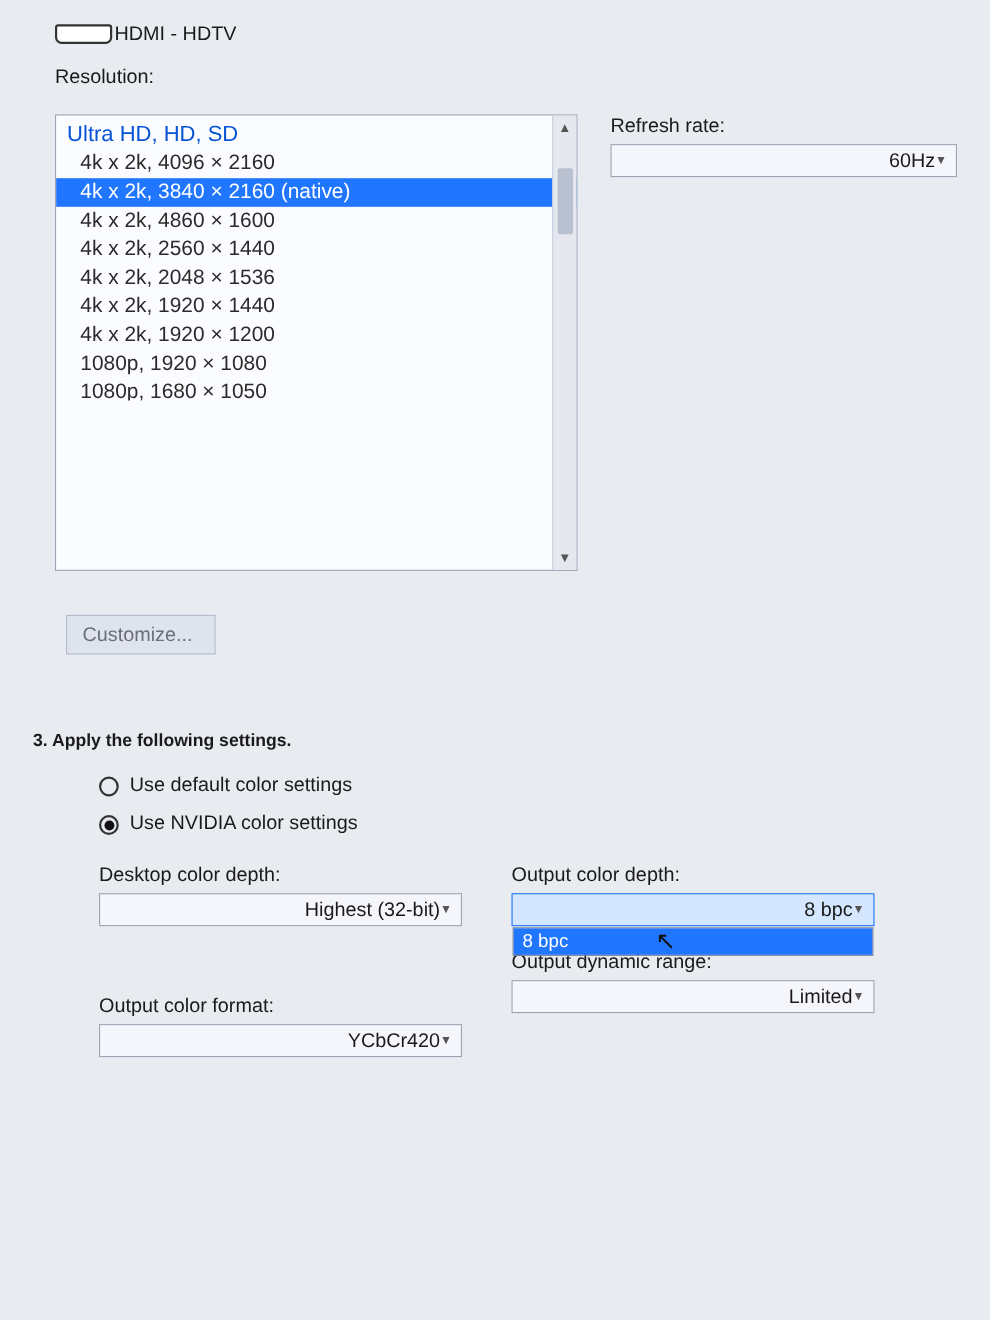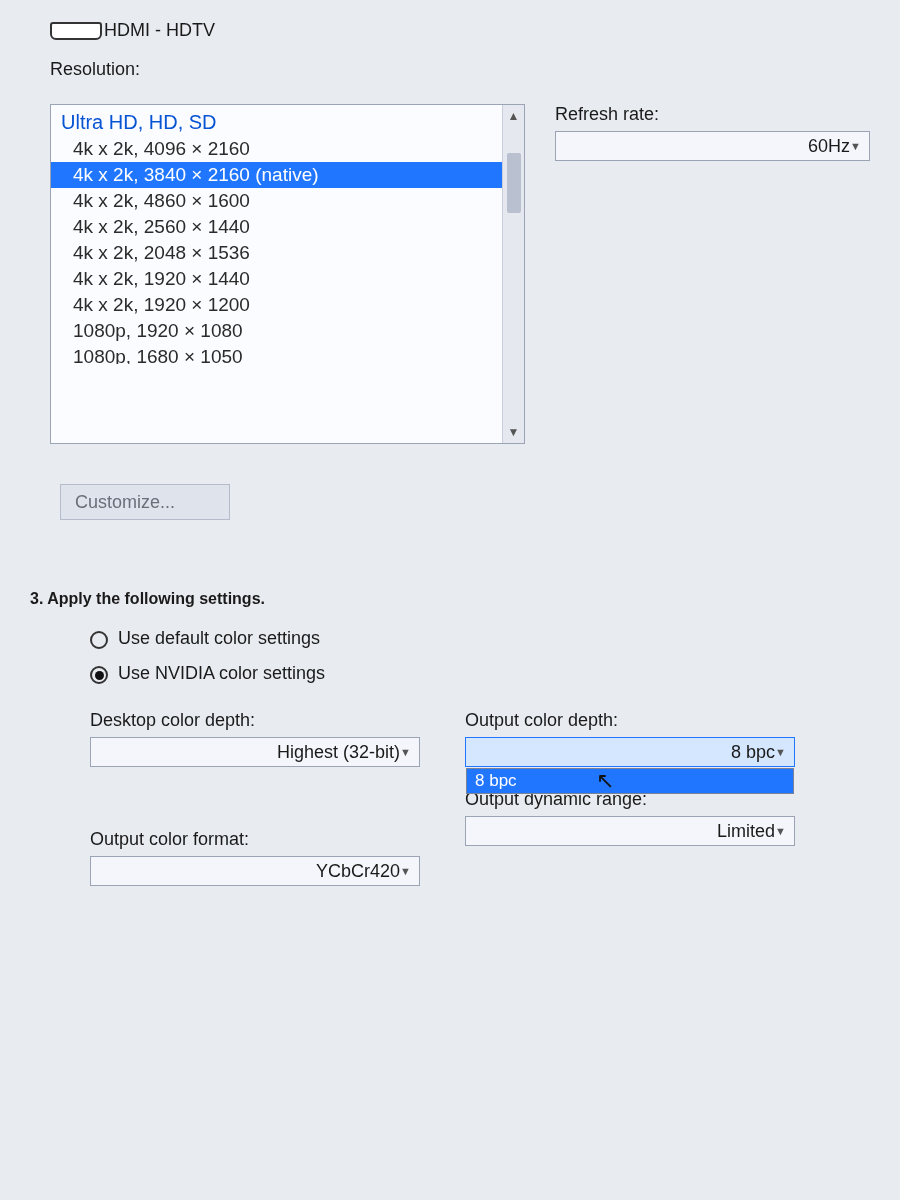--- a/index.html
+++ b/index.html
@@ -30,21 +30,21 @@
     }
     .label-row { margin-left: 20px; margin-bottom: 24px; }
     .columns {
       display: flex;
       gap: 30px;
       margin-left: 20px;
       align-items: flex-start;
     }
     .res-box {
       width: 475px;
-      height: 340px;
+      height: 415px;
       border: 1px solid #9aa4b5;
       background: #fbfcff;
       position: relative;
       overflow: hidden;
     }
     .res-header {
       color: #0653d4;
       font-size: 20px;
       padding: 6px 10px 2px 10px;
     }
@@ -100,21 +100,21 @@
       min-width: 220px;
       cursor: pointer;
     }
     .dropdown .chev {
       font-size: 11px;
       color: #555;
     }
     .customize-btn {
       margin-left: 30px;
       margin-top: 40px;
-      width: 170px;
+      width: 136px;
       height: 36px;
       background: #dfe3ec;
       border: 1px solid #b4bccb;
       color: #6a6f7a;
       display: flex;
       align-items: center;
       padding: 0 14px;
       font-size: 18px;
       cursor: pointer;
     }

